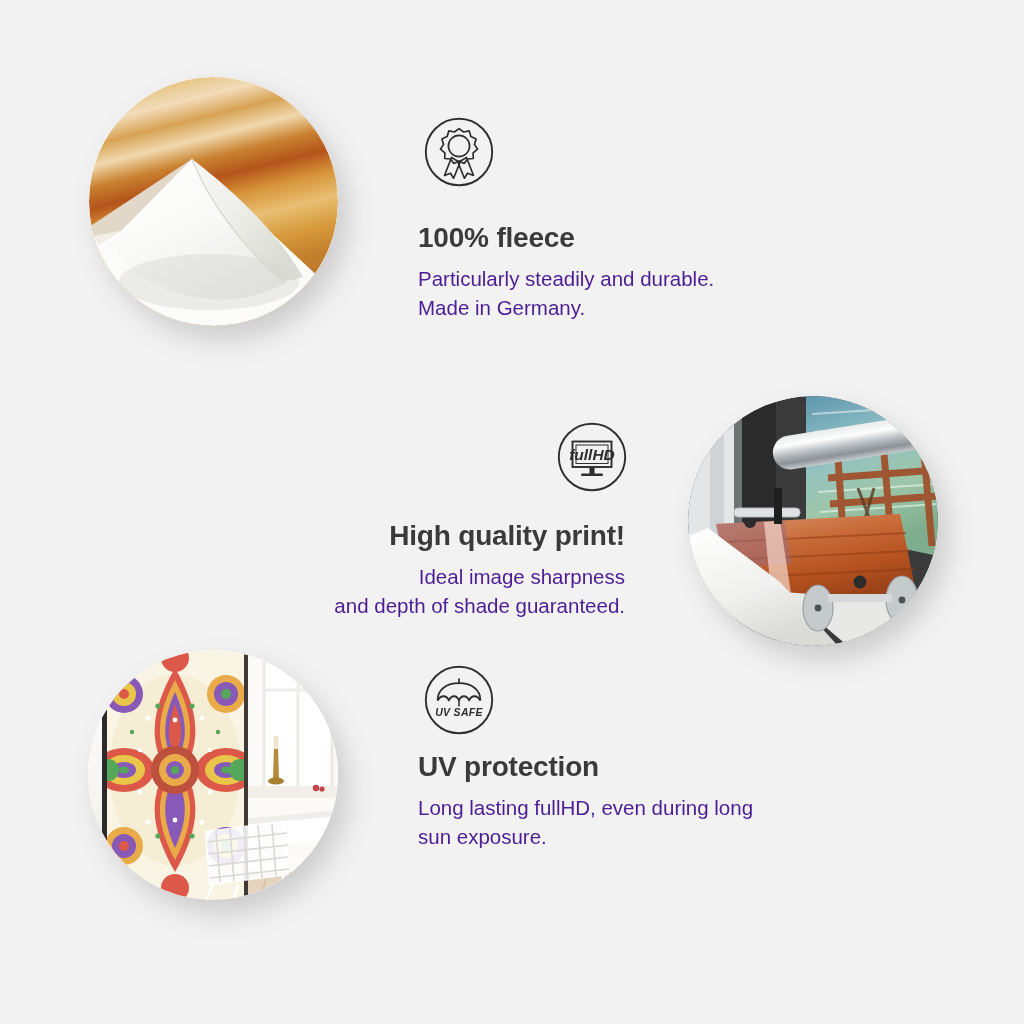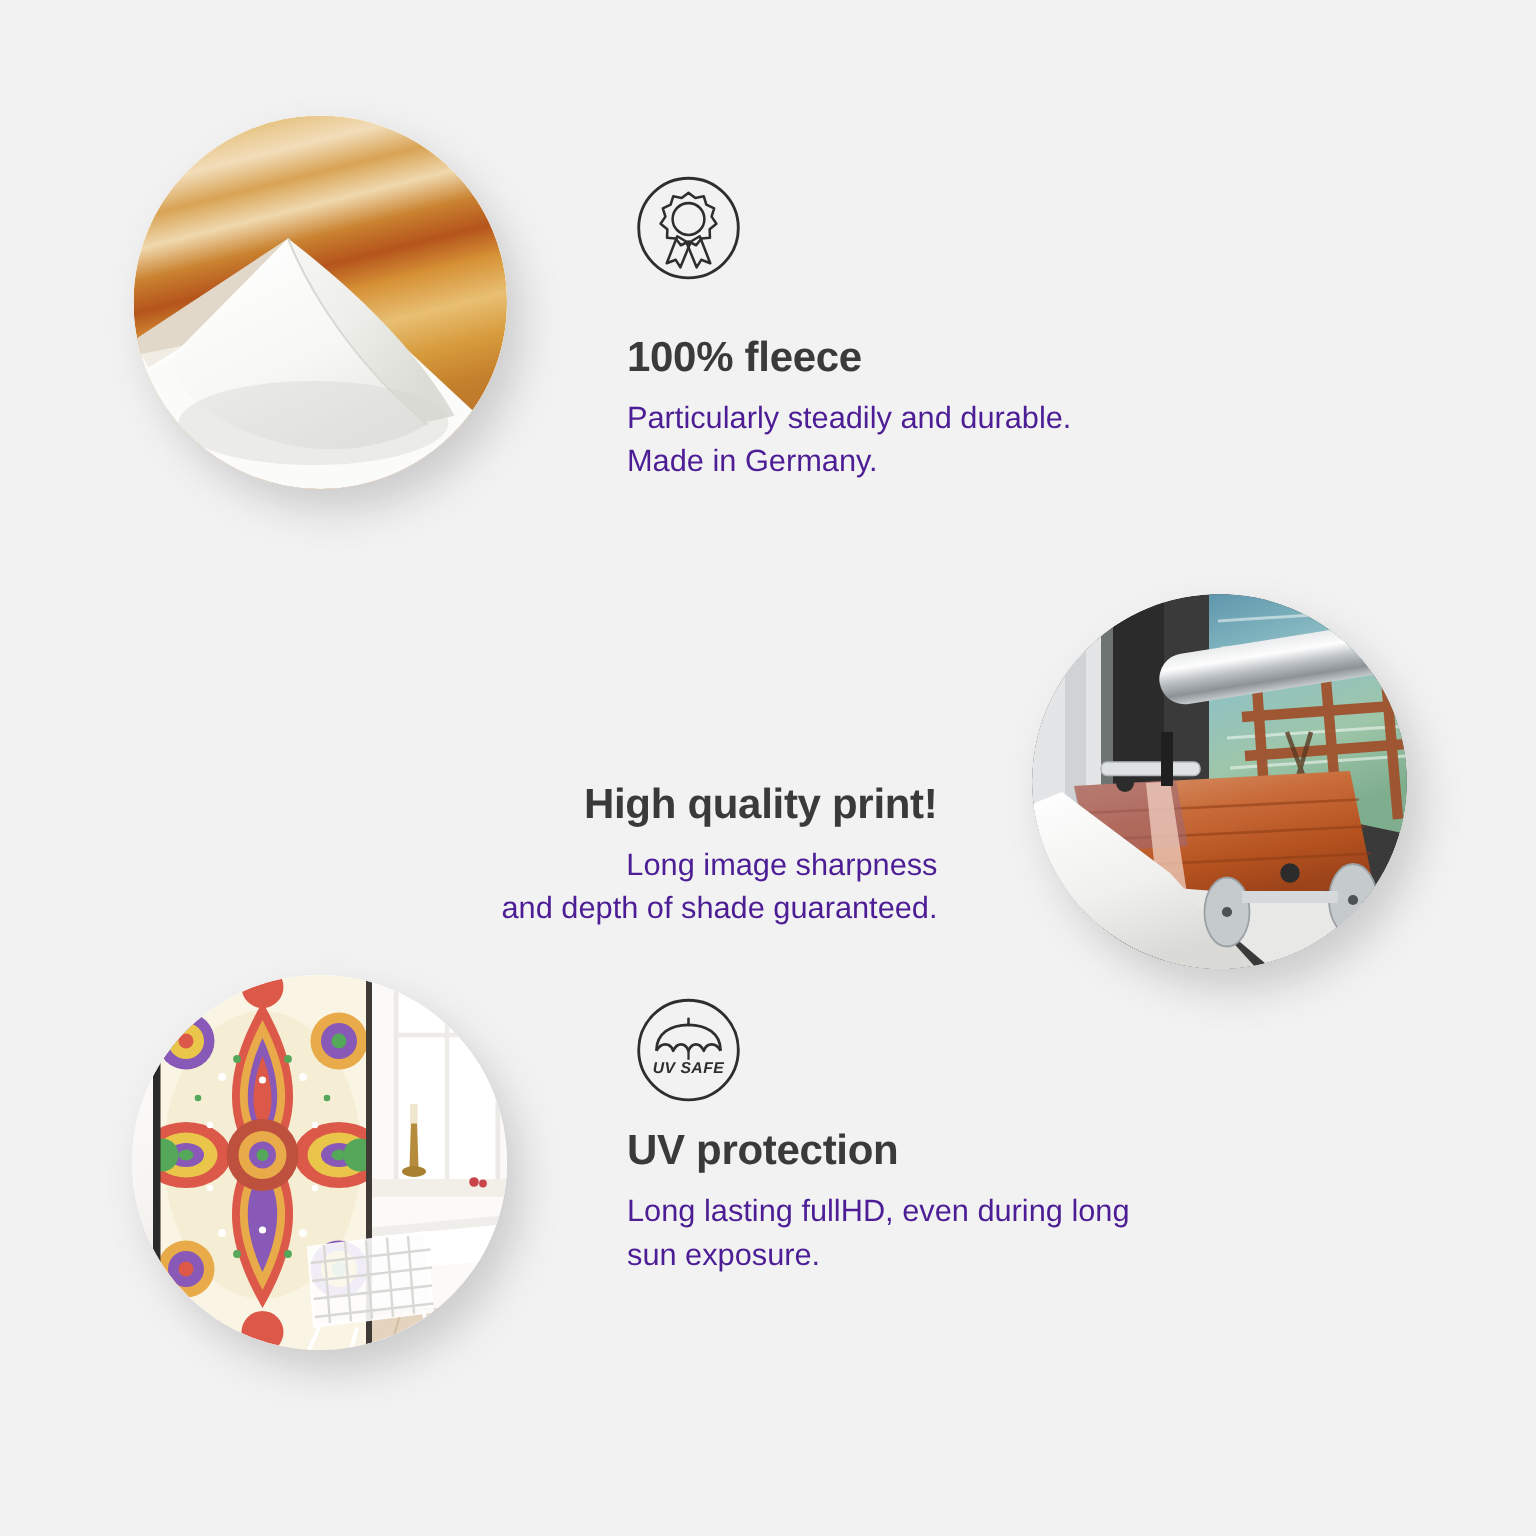--- a/index.html
+++ b/index.html
@@ -236,25 +236,35 @@
         </g>
 
         <circle cx="62" cy="126" r="6" fill="#2c2c2c"></circle>
         <circle cx="172" cy="186" r="6.5" fill="#2c2c2c"></circle>
         <rect x="46" y="112" width="66" height="9" rx="4" fill="#dfe2e3" stroke="#b4b9bb" stroke-width="1"></rect>
         <rect x="86" y="92" width="8" height="36" fill="#1f1f1f"></rect>
       </g>
     </svg>
   </div>
 
+  <div class="icon-badge" style="left:557px; top:422px; width:70px; height:70px;">
+    <svg width="70" height="70" viewBox="0 0 70 70">
+      <circle cx="35" cy="35" r="33.2" fill="none" stroke="#2e2e2e" stroke-width="1.9"></circle>
+      <rect x="15.5" y="19.5" width="39" height="25.5" fill="none" stroke="#2e2e2e" stroke-width="1.9"></rect>
+      <rect x="19" y="23" width="32" height="18.5" fill="none" stroke="#2e2e2e" stroke-width="1"></rect>
+      <rect x="32.5" y="45" width="5" height="7.5" fill="#2e2e2e"></rect>
+      <rect x="24" y="51.5" width="22" height="2.6" rx="1.2" fill="#2e2e2e"></rect>
+      <text class="fullhd-label" x="35" y="38" font-size="15.5" fill="#2e2e2e" text-anchor="middle">fullHD</text>
+    </svg>
+  </div>
 
   <div class="feature-text align-right" style="left:200px; top:521px; width:425px;">
     <h2>High quality print!</h2>
     <p>
-      <span>Long image sharpness</span><br>
+      <span>Ideal image sharpness</span><br>
       <span>and depth of shade guaranteed.</span>
     </p>
   </div>
 
   <div class="photo" style="left:88px; top:650px; width:250px; height:250px;">
     <svg width="250" height="250" viewBox="0 0 250 250">
       <defs>
         <linearGradient id="roomLight" x1="0" y1="0" x2="0.2" y2="1">
           <stop offset="0%" stop-color="#ffffff"></stop>
           <stop offset="60%" stop-color="#f6f4f1"></stop>

